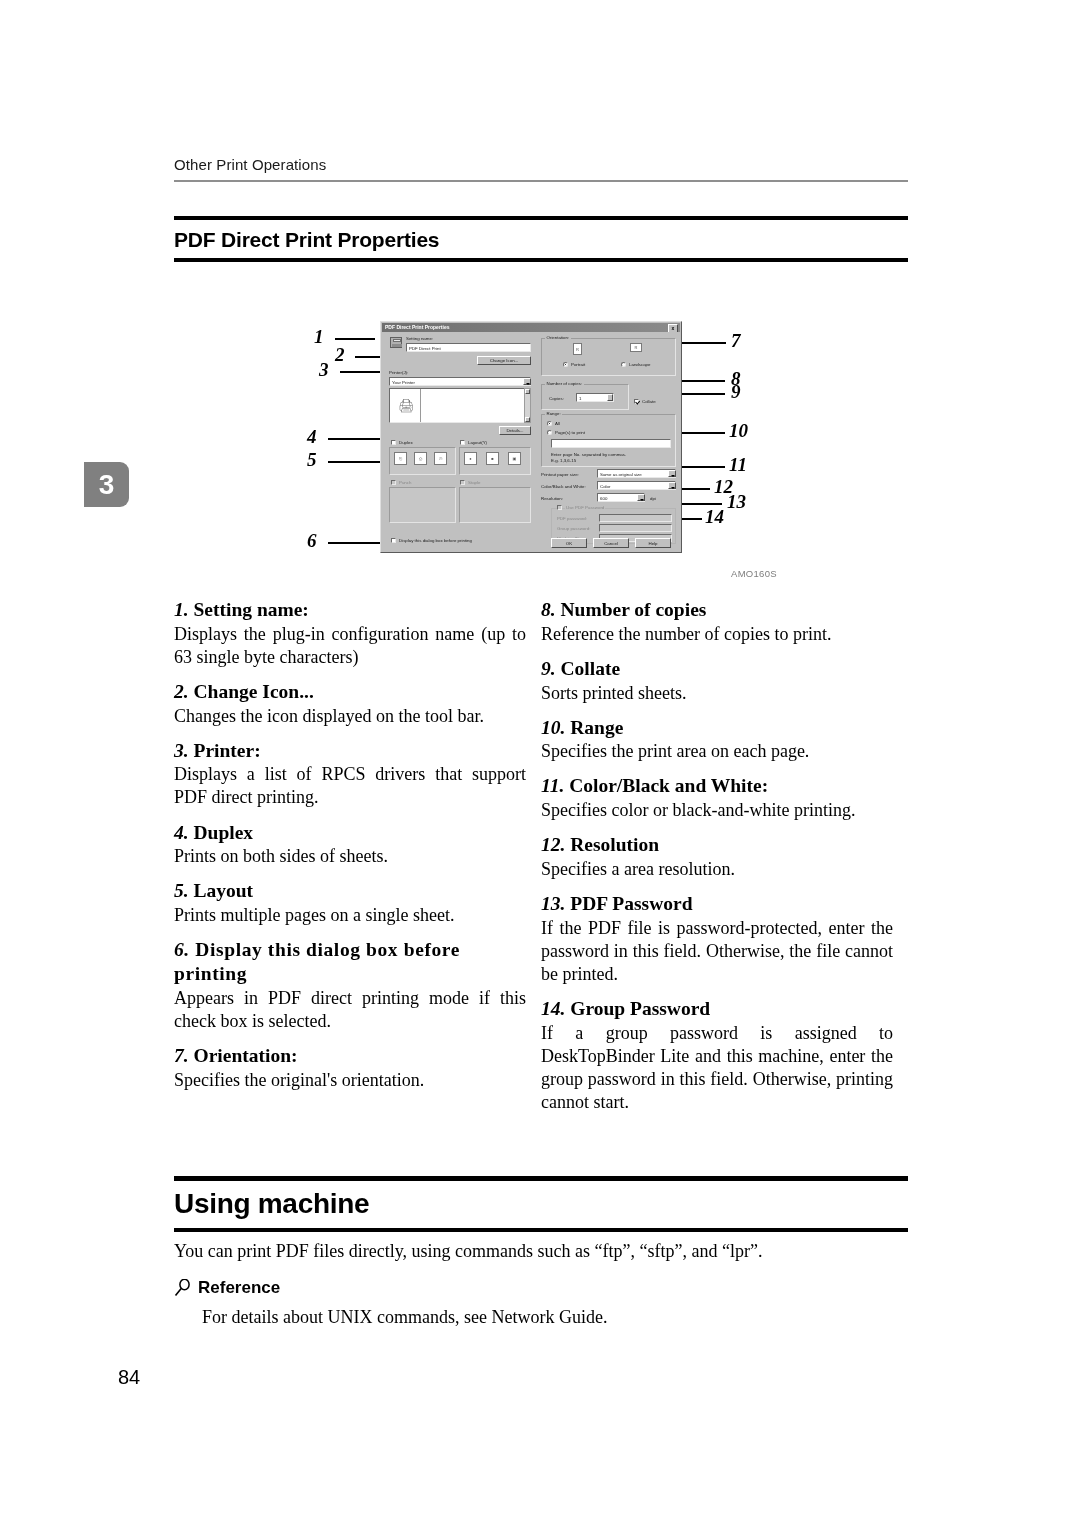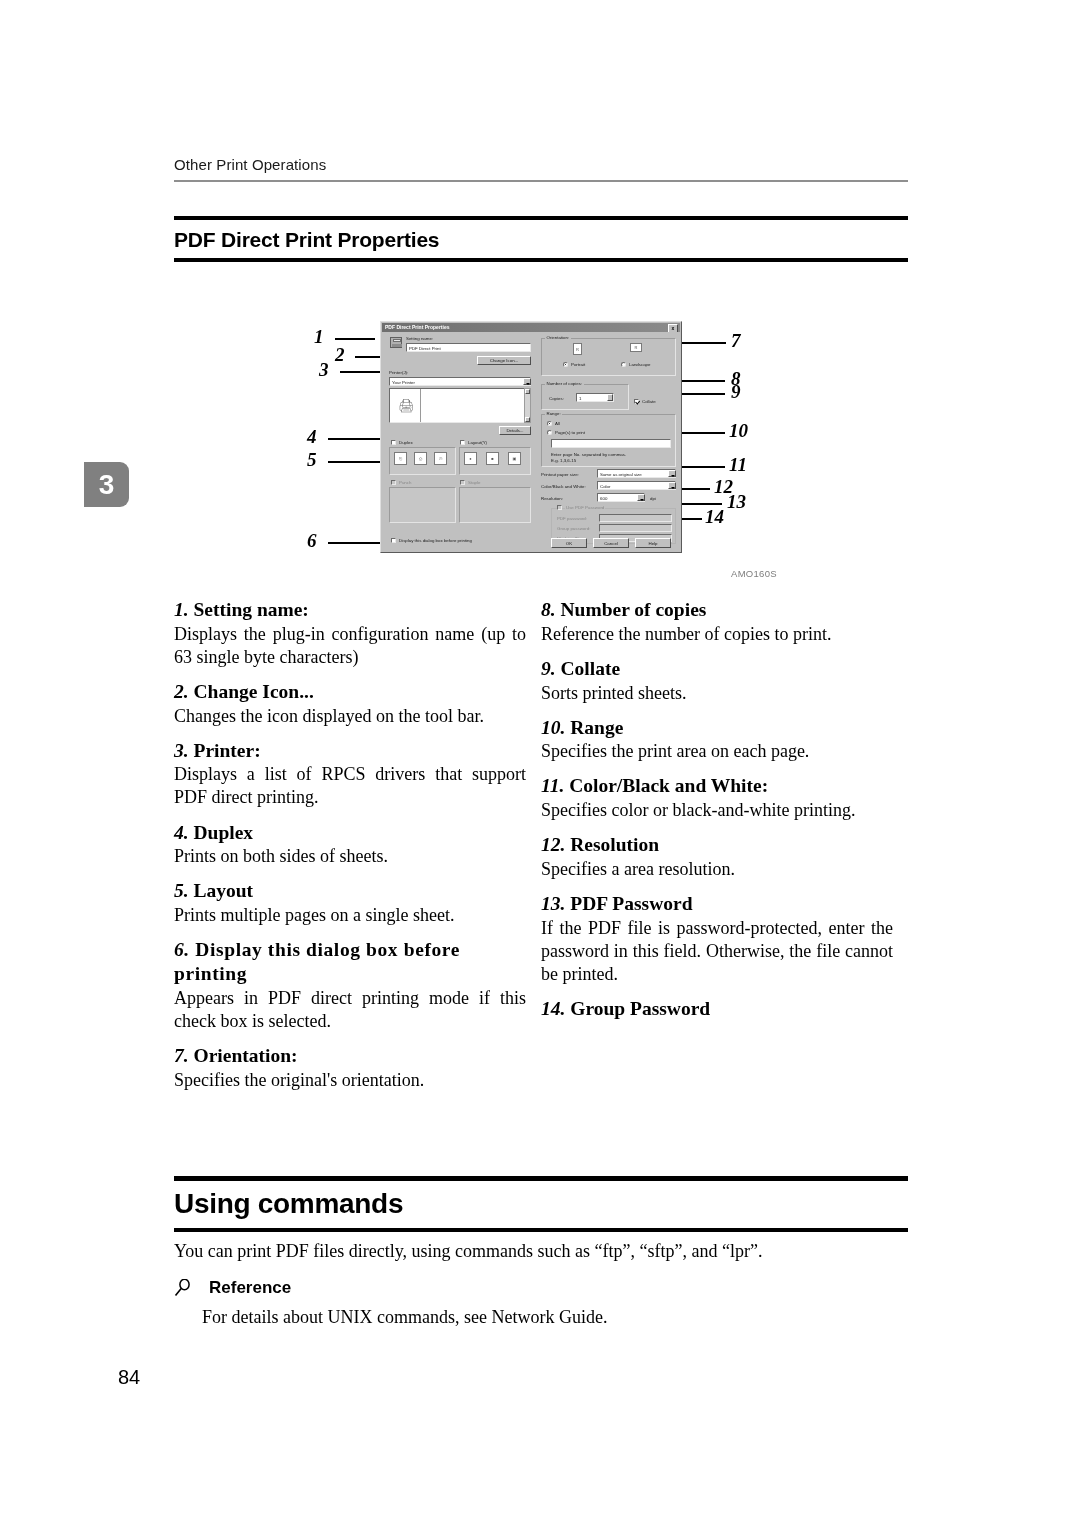--- a/index.html
+++ b/index.html
@@ -371,21 +371,21 @@
     position: absolute;
     left: 174px;
     top: 1278px;
   }
   .ref-head {
     font-family: "Liberation Sans", sans-serif;
     font-weight: bold;
     font-size: 17px;
     display: flex;
     align-items: center;
-    gap: 18px;
+    gap: 7px;
   }
   .magnifier {
     display: inline-block;
     width: 17px; height: 18px;
     position: relative;
   }
   .magnifier svg { display:block; }
   .ref-body {
     margin-top: 9px;
     margin-left: 28px;
@@ -620,25 +620,26 @@
   <div>
     <p class="item-head"><span class="num">12.</span> <span>Resolution</span></p>
     <p class="item-body nojust">Specifies a area resolution.</p>
   </div>
   <div>
     <p class="item-head"><span class="num">13.</span> <span>PDF Password</span></p>
     <p class="item-body">If the PDF file is password-protected, enter the password in this field. Otherwise, the file cannot be printed.</p>
   </div>
   <div>
     <p class="item-head"><span class="num">14.</span> <span>Group Password</span></p>
+    <p class="item-body">If a group password is assigned to DeskTopBinder Lite and this machine, enter the group password in this field. Otherwise, printing cannot start.</p>
   </div>
 </div>
 
 <div class="uc-rule-top"></div>
-<div class="uc-title">Using commands</div>
+<div class="uc-title">Using machine</div>
 <div class="uc-rule-bot"></div>
 <div class="uc-intro">You can print PDF files directly, using commands such as “ftp”, “sftp”, and “lpr”.</div>
 
 <div class="ref-block">
   <div class="ref-head">
     <span class="magnifier">
       <svg width="17" height="18" viewBox="0 0 17 18">
         <ellipse cx="10.5" cy="5.5" rx="4.6" ry="5.2" fill="none" stroke="#000" stroke-width="1.5"></ellipse>
         <line x1="7.2" y1="9.6" x2="1.5" y2="16.5" stroke="#000" stroke-width="1.6"></line>
       </svg>

